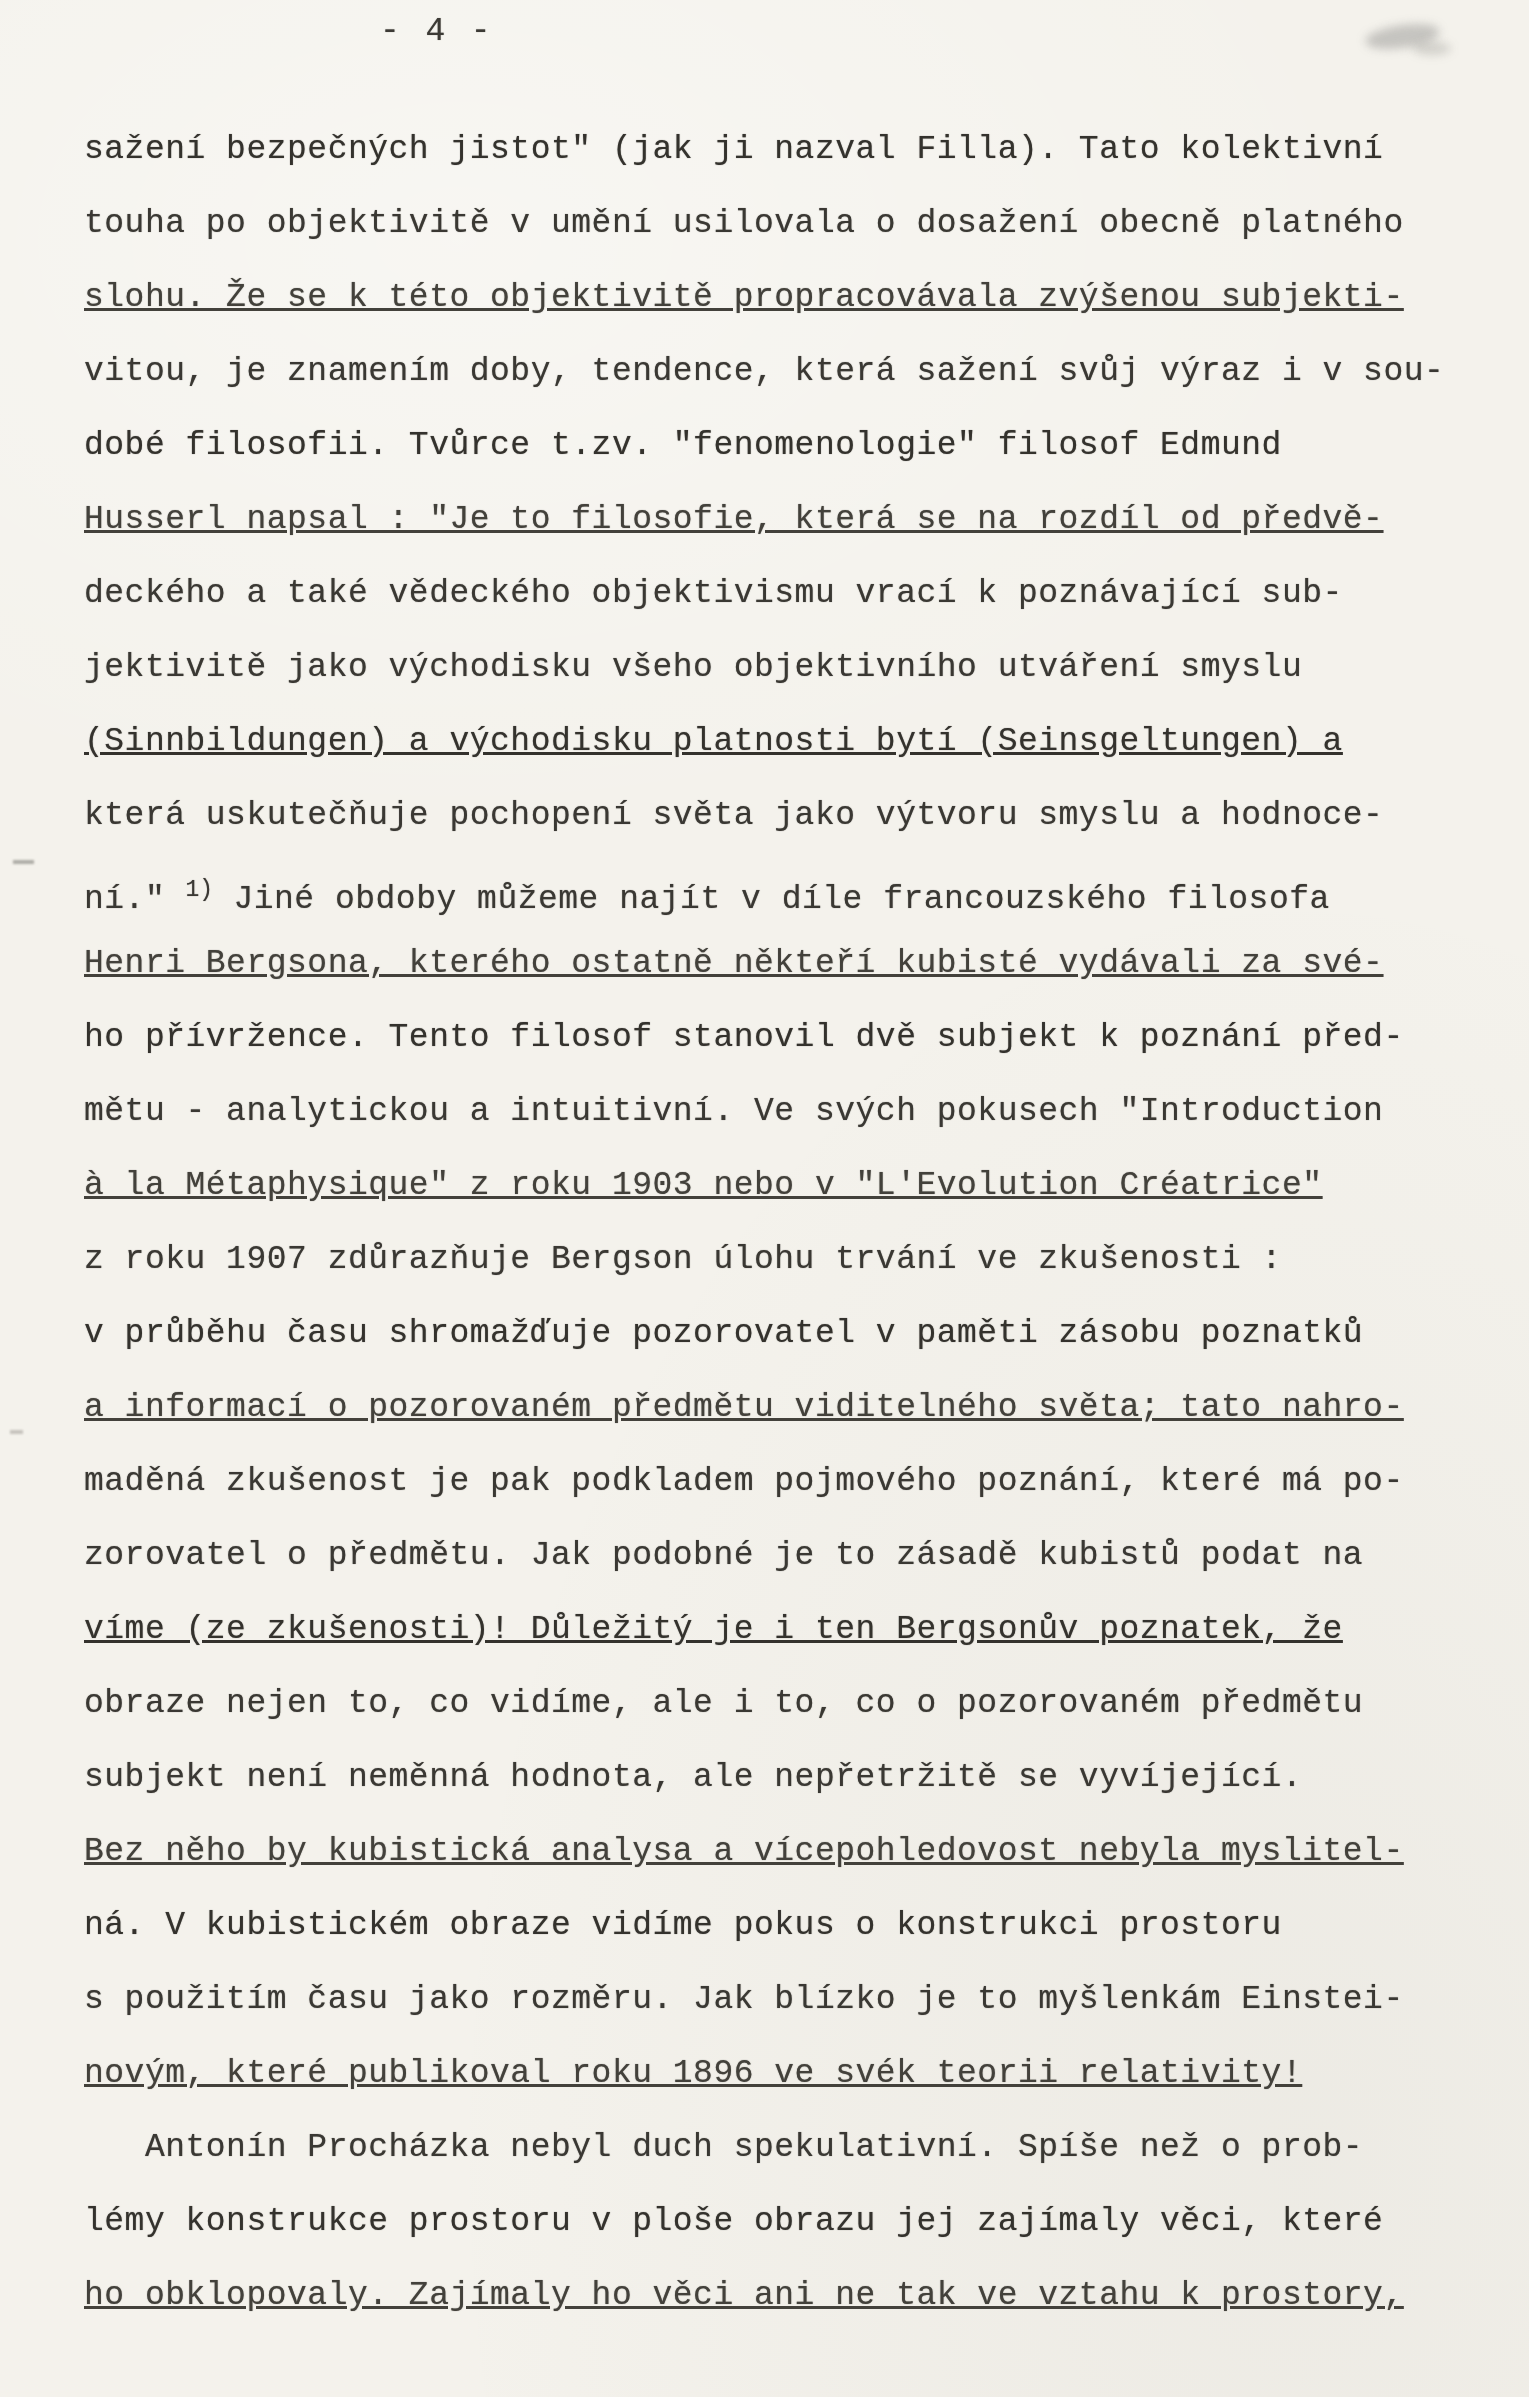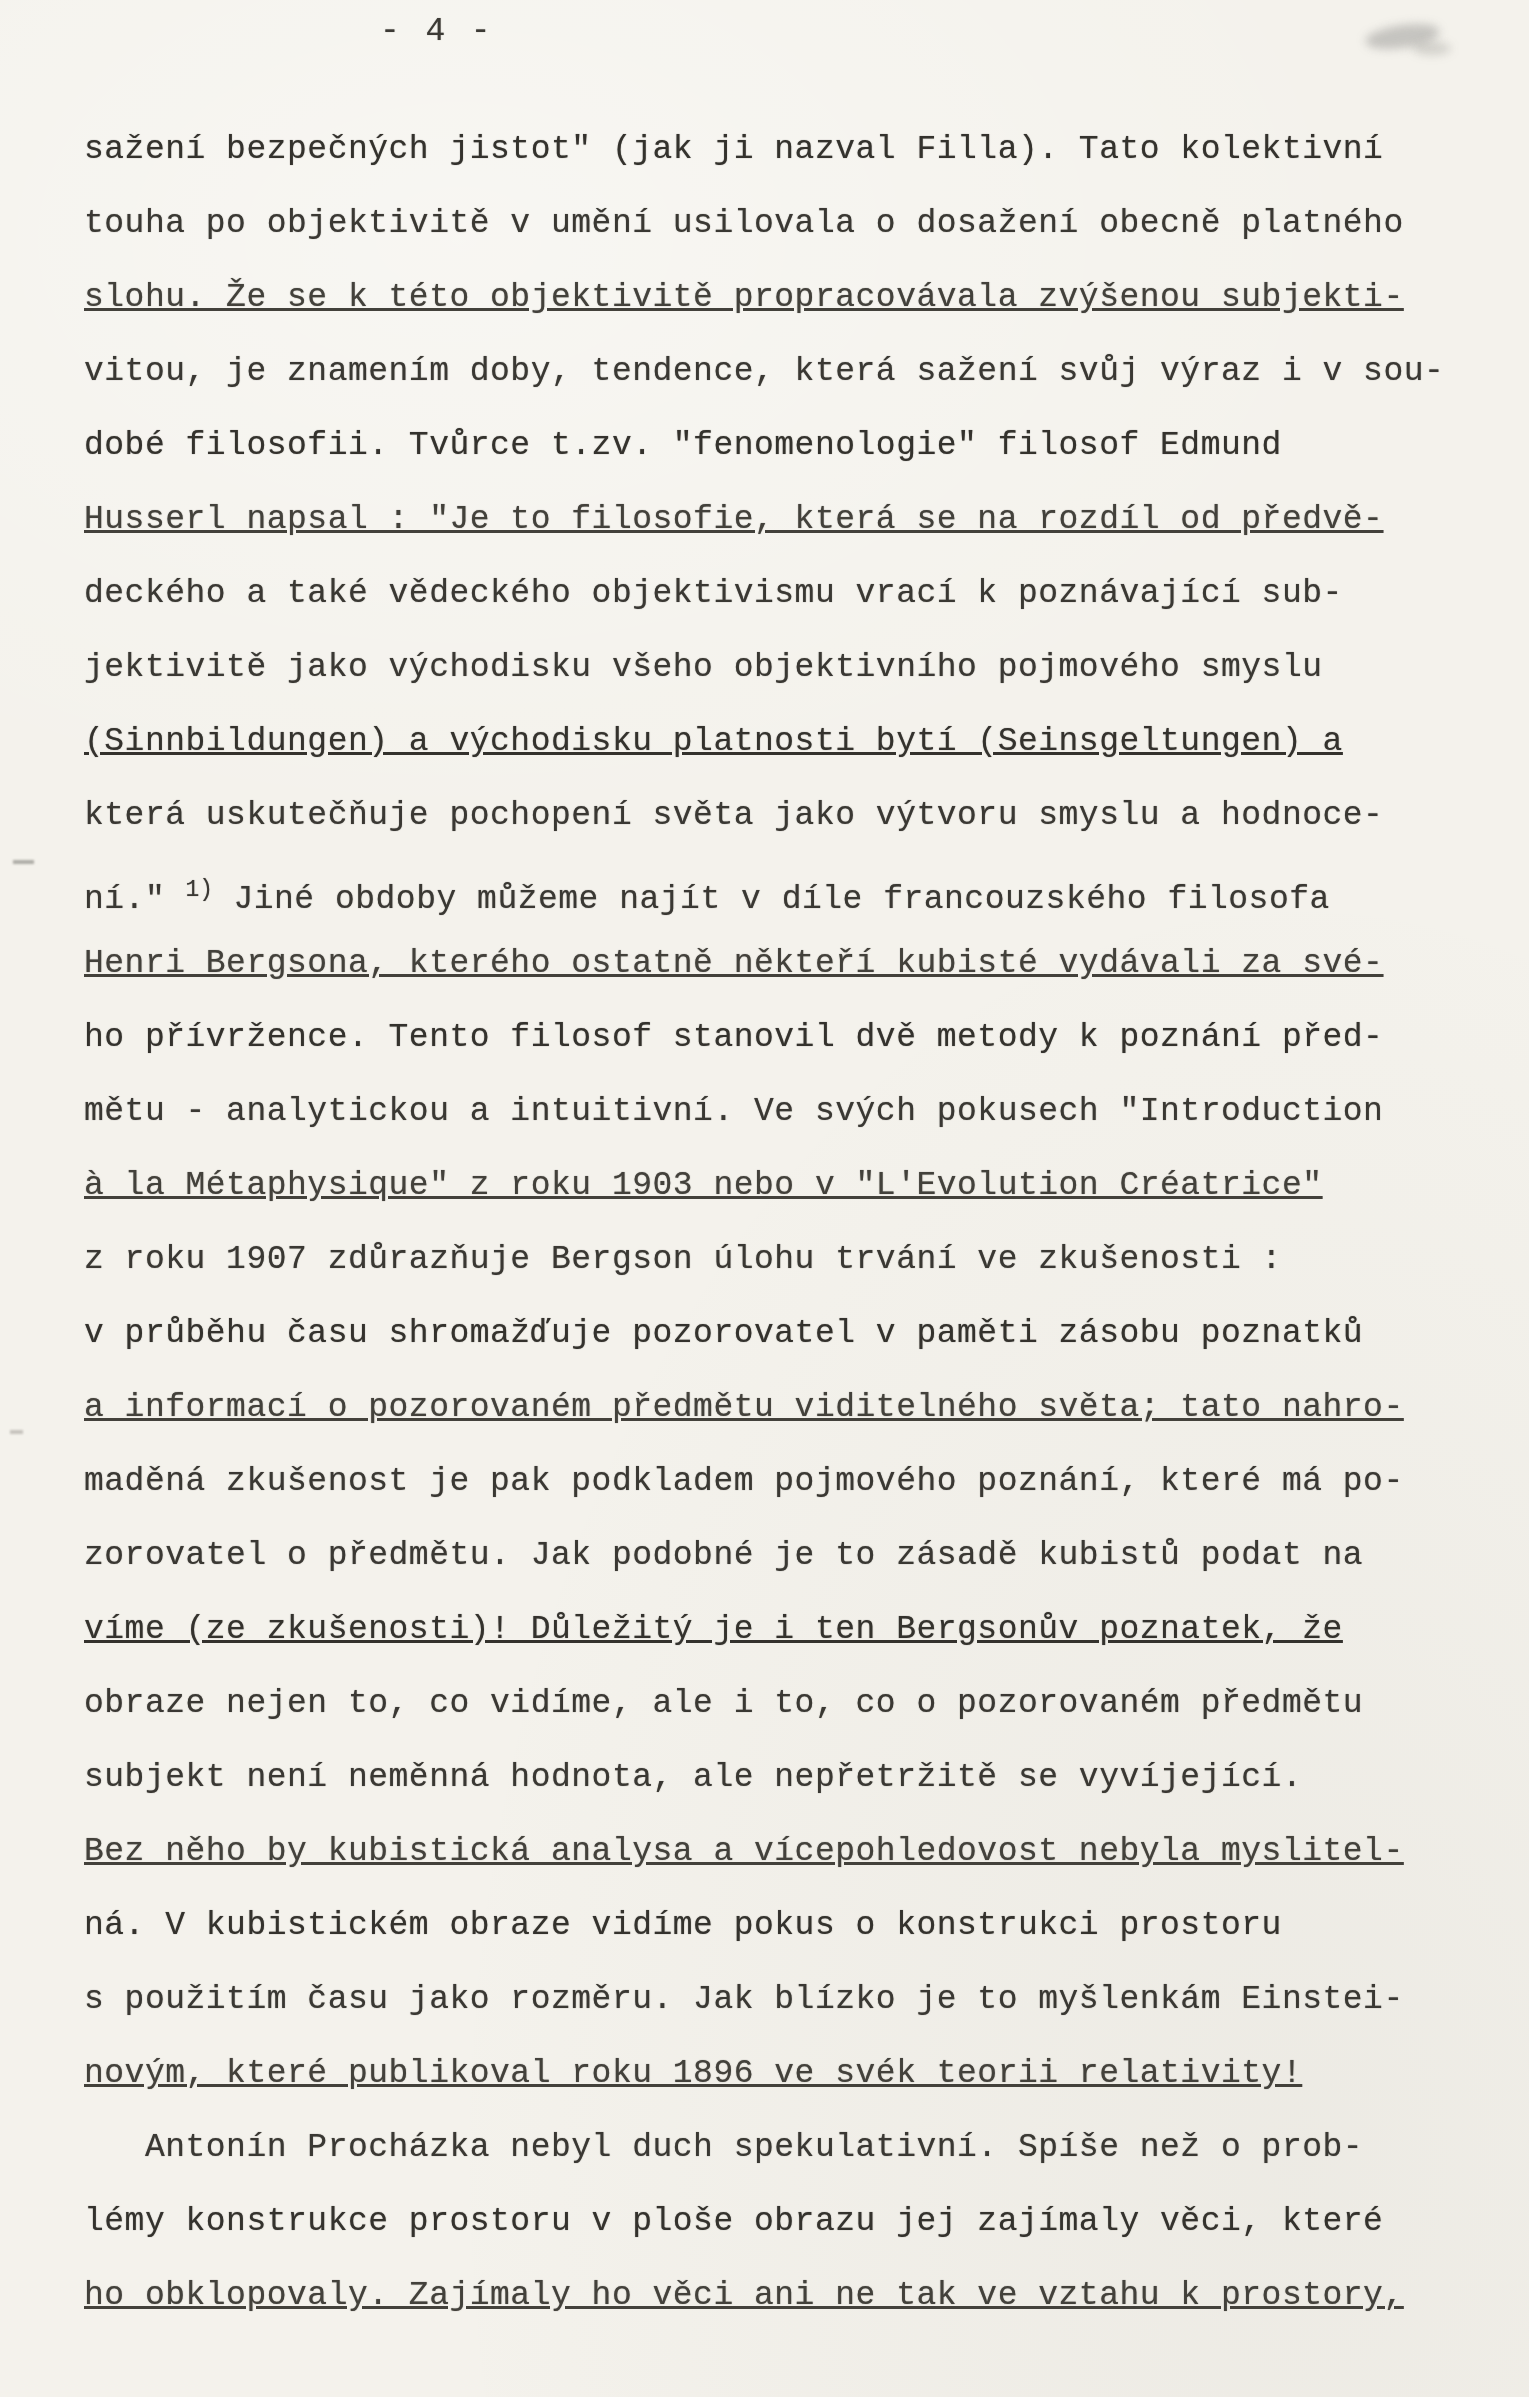--- a/index.html
+++ b/index.html
@@ -78,26 +78,26 @@
   <div class="page-number">- 4 -</div>
 
   <div class="text-block">
     <div class="line">sažení bezpečných jistot" (jak ji nazval Filla). Tato kolektivní</div>
     <div class="line">touha po objektivitě v umění usilovala o dosažení obecně platného</div>
     <div class="line">slohu. Že se k této objektivitě propracovávala zvýšenou subjekti-</div>
     <div class="line">vitou, je znamením doby, tendence, která sažení svůj výraz i v sou-</div>
     <div class="line">dobé filosofii. Tvůrce t.zv. "fenomenologie" filosof Edmund</div>
     <div class="line">Husserl napsal : "Je to filosofie, která se na rozdíl od předvě-</div>
     <div class="line">deckého a také vědeckého objektivismu vrací k poznávající sub-</div>
-    <div class="line">jektivitě jako východisku všeho objektivního pojmového smyslu</div>
+    <div class="line">jektivitě jako východisku všeho objektivního utváření smyslu</div>
     <div class="line">(Sinnbildungen) a východisku platnosti bytí (Seinsgeltungen) a</div>
     <div class="line">která uskutečňuje pochopení světa jako výtvoru smyslu a hodnoce-</div>
     <div class="line"><span>ní." </span><span class="sup">1)</span><span> Jiné obdoby můžeme najít v díle francouzského filosofa</span></div>
     <div class="line">Henri Bergsona, kterého ostatně někteří kubisté vydávali za své-</div>
-    <div class="line">ho přívržence. Tento filosof stanovil dvě metody k poznání před-</div>
+    <div class="line">ho přívržence. Tento filosof stanovil dvě subjekt k poznání před-</div>
     <div class="line">mětu - analytickou a intuitivní. Ve svých pokusech "Introduction</div>
     <div class="line">à la Métaphysique" z roku 1903 nebo v "L'Evolution Créatrice"</div>
     <div class="line">z roku 1907 zdůrazňuje Bergson úlohu trvání ve zkušenosti :</div>
     <div class="line">v průběhu času shromažďuje pozorovatel v paměti zásobu poznatků</div>
     <div class="line">a informací o pozorovaném předmětu viditelného světa; tato nahro-</div>
     <div class="line">maděná zkušenost je pak podkladem pojmového poznání, které má po-</div>
     <div class="line">zorovatel o předmětu. Jak podobné je to zásadě kubistů podat na</div>
     <div class="line">víme (ze zkušenosti)! Důležitý je i ten Bergsonův poznatek, že</div>
     <div class="line">obraze nejen to, co vidíme, ale i to, co o pozorovaném předmětu</div>
     <div class="line">subjekt není neměnná hodnota, ale nepřetržitě se vyvíjející.</div>

